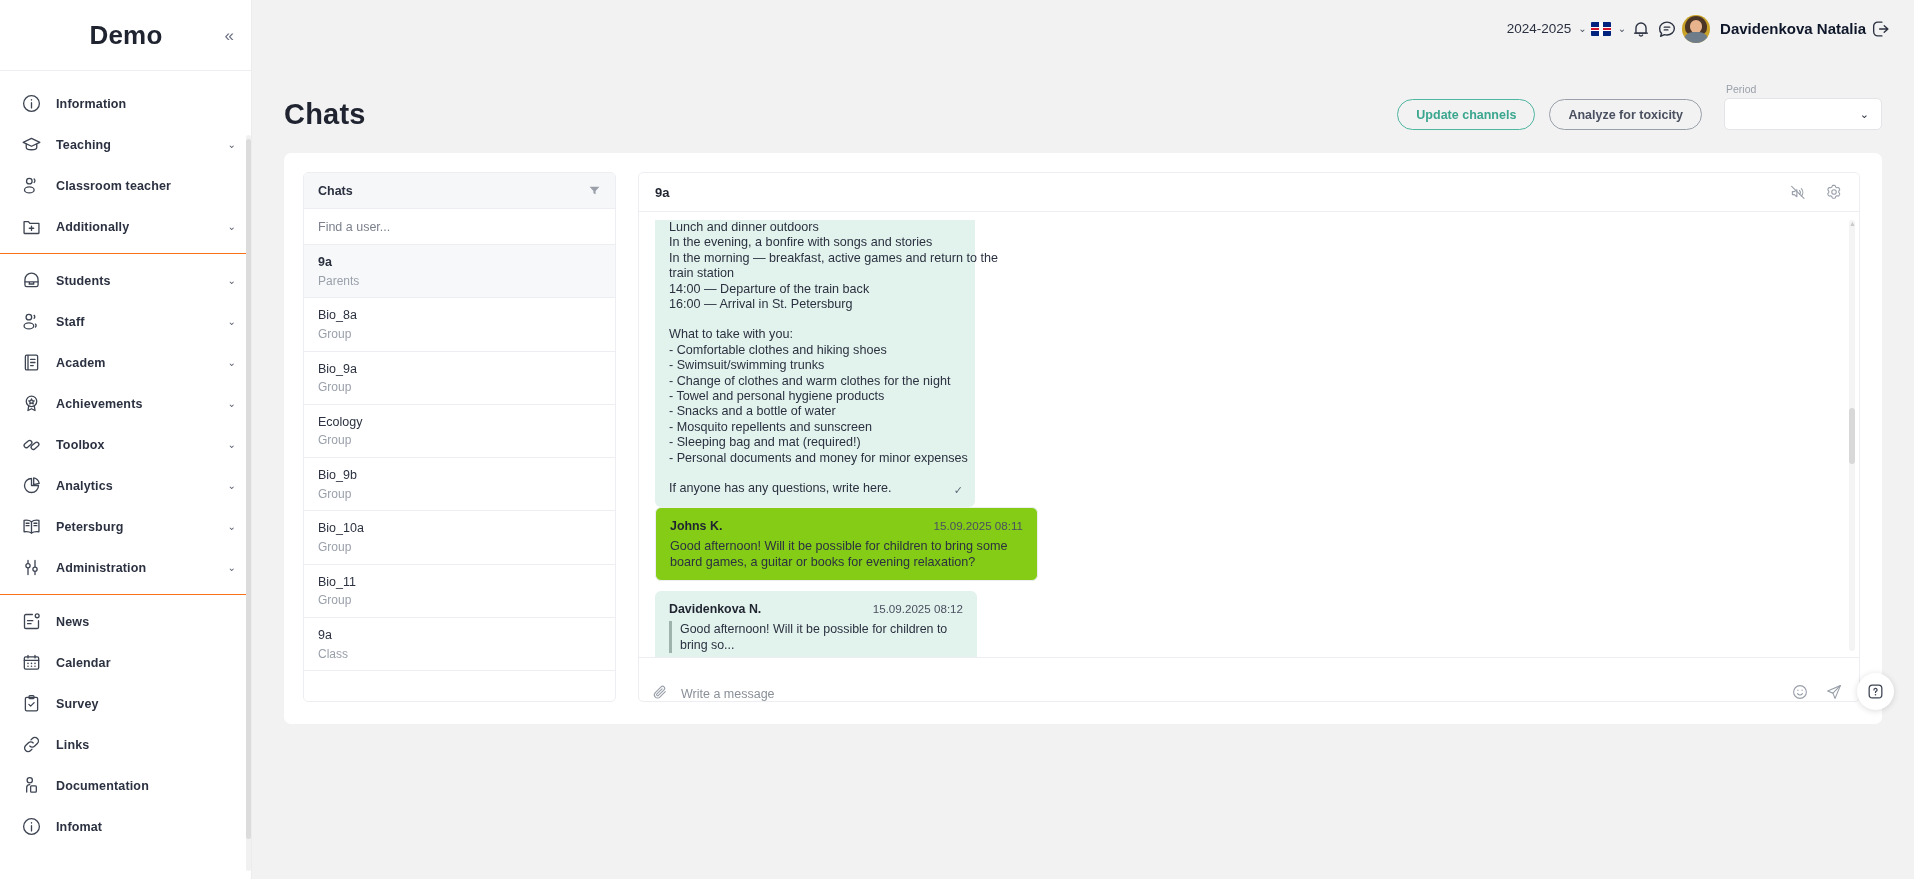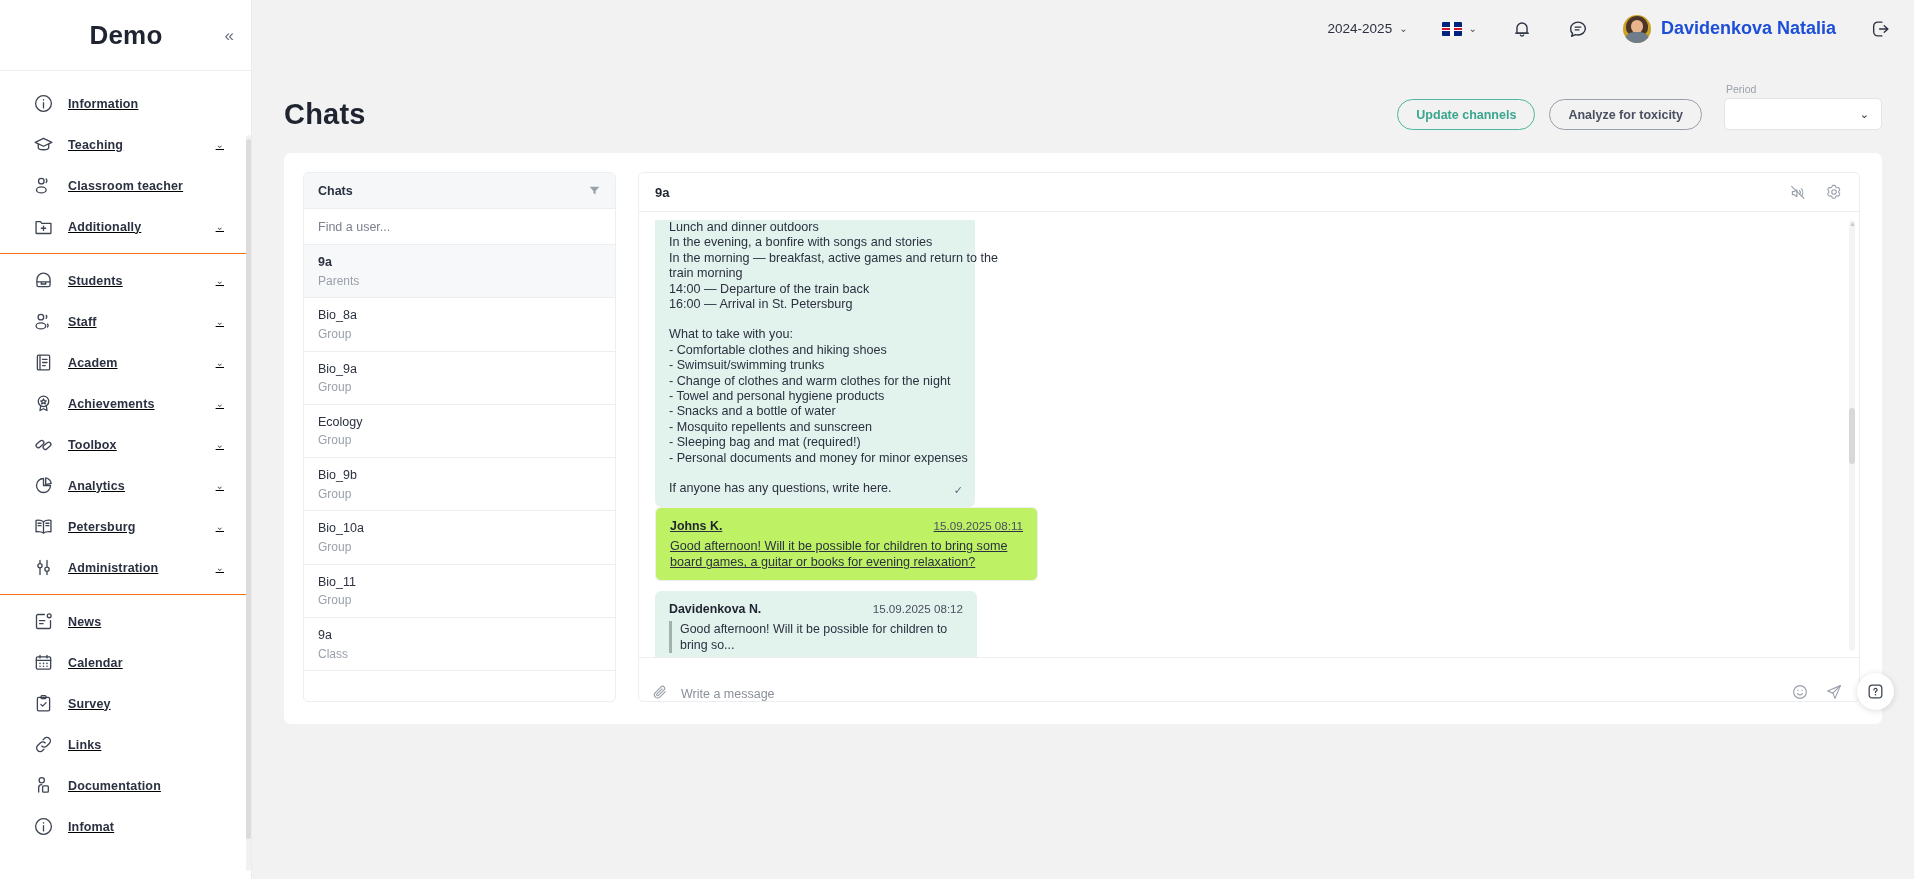--- a/index.html
+++ b/index.html
@@ -25,21 +25,21 @@
     font-size: 26px; font-weight: bold; color: #1f2430; letter-spacing: .2px;
   }
   .collapse-btn {
     position: absolute; right: 18px; top: 50%; transform: translateY(-50%);
     color: #6a7080; font-size: 17px; cursor: pointer; line-height: 1;
   }
   .sidebar-scroll {
     flex: 1; overflow: hidden; position: relative; padding-top: 6px;
     border-top: 1px solid #eceef1;
   }
-  .nav-group { padding: 6px 12px; text-decoration: underline; }
+  .nav-group { padding: 6px 0; }
   .nav-group + .nav-group { border-top: 1px solid #f97316; }
   .nav-item {
     height: 41px; display: flex; align-items: center; gap: 14px;
     padding: 0 16px 0 20px; cursor: pointer; position: relative;
   }
   .nav-ico {
     width: 22px; height: 22px; flex: 0 0 22px;
     display: flex; align-items: center; justify-content: center;
     color: #3d4452;
   }
@@ -69,21 +69,21 @@
     height: 57px; display: flex; align-items: center;
     padding: 0 16px 0 8px; gap: 10px;
   }
   .search-box {
     flex: 1; height: 41px; background: #ffffff; border-radius: 21px;
     display: flex; align-items: center; gap: 12px; padding: 0 20px;
     max-width: 1080px;
   }
   .search-box svg { width: 17px; height: 17px; color: #4a5060; flex: 0 0 17px; }
   .search-ph { font-size: 12.5px; color: #5c6270; font-weight: bold; letter-spacing: .1px; }
-  .top-right { margin-left: auto; display: flex; align-items: center; gap: 34px; padding-right: 6px; }
+  .top-right { margin-left: auto; display: flex; align-items: center; gap: 4px; padding-right: 6px; }
   .year-sel { display: flex; align-items: center; gap: 7px; cursor: pointer; }
   .year-sel .yr { font-size: 13.5px; color: #2b3140; }
   .chev { color: #4a5060; font-size: 10px; line-height: 1; }
   .lang-sel { display: flex; align-items: center; gap: 7px; cursor: pointer; }
   .flag {
     width: 20px; height: 14px; border-radius: 1px; overflow: hidden;
     background: #00247d; position: relative; display: block;
   }
   .flag::before {
     content: ""; position: absolute; left: 0; top: 5px; width: 100%; height: 4px; background: #fff;
@@ -100,21 +100,21 @@
   .ticon { width: 22px; height: 22px; color: #2b3140; cursor: pointer; }
   .ticon svg { width: 22px; height: 22px; display: block; }
   .user-chip { display: flex; align-items: center; gap: 10px; cursor: pointer; }
   .avatar {
     width: 28px; height: 28px; border-radius: 50%; overflow: hidden;
     background: #c9a227; position: relative; flex: 0 0 28px;
   }
   .avatar .hair { position: absolute; left: 3px; top: 1px; width: 22px; height: 19px; background: #4a3526; border-radius: 11px 11px 7px 7px; }
   .avatar .face { position: absolute; left: 8px; top: 5px; width: 12px; height: 13px; background: #e8b48d; border-radius: 6px 6px 6px 6px; }
   .avatar .body { position: absolute; left: 1px; bottom: 0; width: 26px; height: 11px; background: #6f7c8a; border-radius: 10px 10px 0 0; }
-  .uname { font-size: 18px; font-weight: bold; color: #1d4ed8; white-space: nowrap; }
+  .uname { font-size: 15px; font-weight: bold; color: #0f172a; white-space: nowrap; }
 
   
   .page-head {
     padding: 26px 32px 0 32px; display: flex; align-items: flex-end; gap: 14px;
   }
   .page-title { font-size: 29px; font-weight: bold; color: #1f2430; letter-spacing: .2px; }
   .head-actions { margin-left: auto; display: flex; align-items: flex-end; gap: 14px; padding-bottom: 1px; }
   .btn {
     height: 31px; border-radius: 16px; padding: 0 18px; display: flex;
     align-items: center; justify-content: center; cursor: pointer;
@@ -187,21 +187,21 @@
   }
   .msg-scroll-arrow {
     position: absolute; right: 4px; top: 8px; width: 6px; height: 8px;
     color: #c8c8c8; font-size: 7px; line-height: 8px; text-align: center;
   }
 
   .bubble {
     border-radius: 6px; padding: 10px 14px 9px 14px; position: relative;
     font-size: 12.6px; line-height: 15.4px; color: #2b3140;
   }
-  .bubble-in { background: #bef264; border: 1px solid #eceef1; text-decoration: underline; }
+  .bubble-in { background: #84cc16; border: 1px solid #eceef1; }
   .bubble-out { background: #e2f2ec; }
   .bubble-cont {
     width: 320px; background: #e2f2ec; border-radius: 0 0 6px 6px;
     padding: 0 14px 10px 14px; font-size: 12.6px; line-height: 15.4px; color: #2b3140;
     position: relative; margin-left: 8px;
   }
   .bubble-cont .line { white-space: pre; }
   .bubble-cont .spacer { height: 15px; }
   .tick { position: absolute; right: 12px; bottom: 8px; color: #5f6b78; font-size: 11px; }
 
@@ -571,21 +571,21 @@
               </span>
           </span>
         </div>
 
         <div class="msgs">
 
           <div class="bubble-cont">
             <div class="line">Lunch and dinner outdoors</div>
             <div class="line">In the evening, a bonfire with songs and stories</div>
             <div class="line">In the morning — breakfast, active games and return to the</div>
-            <div class="line">train morning</div>
+            <div class="line">train station</div>
             <div class="line">14:00 — Departure of the train back</div>
             <div class="line">16:00 — Arrival in St. Petersburg</div>
             <div class="spacer"></div>
             <div class="line">What to take with you:</div>
             <div class="line">- Comfortable clothes and hiking shoes</div>
             <div class="line">- Swimsuit/swimming trunks</div>
             <div class="line">- Change of clothes and warm clothes for the night</div>
             <div class="line">- Towel and personal hygiene products</div>
             <div class="line">- Snacks and a bottle of water</div>
             <div class="line">- Mosquito repellents and sunscreen</div>

